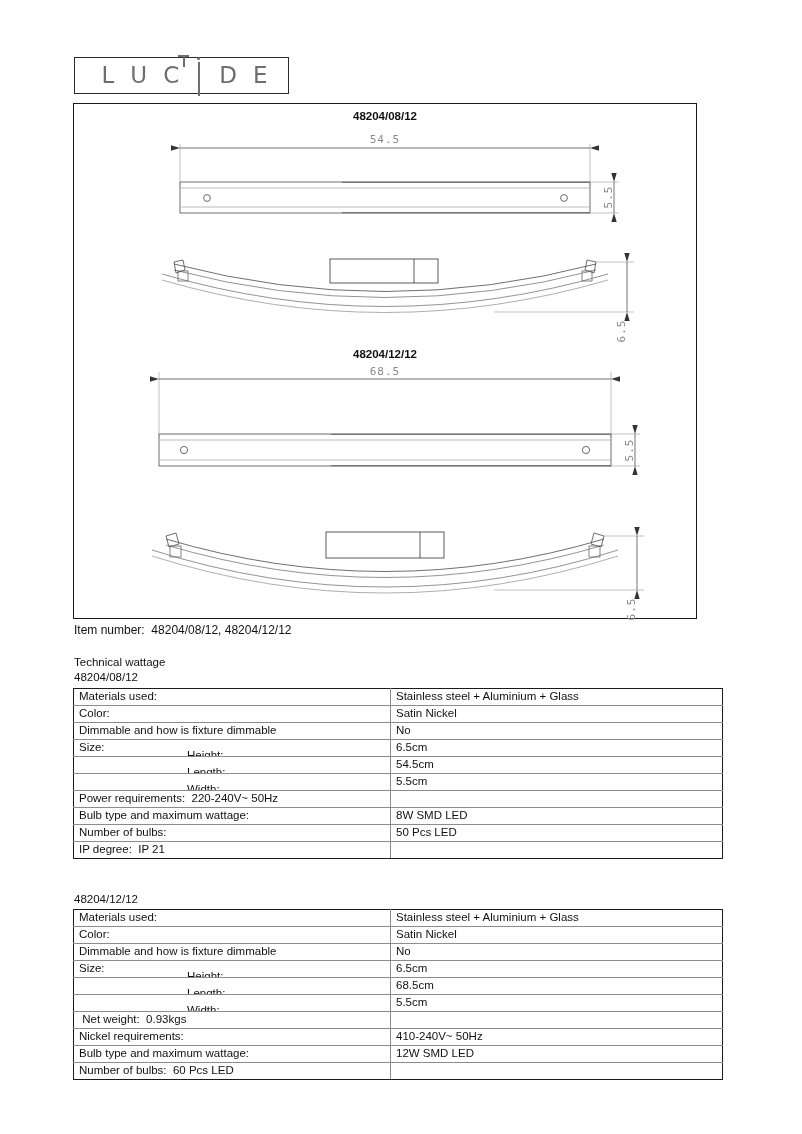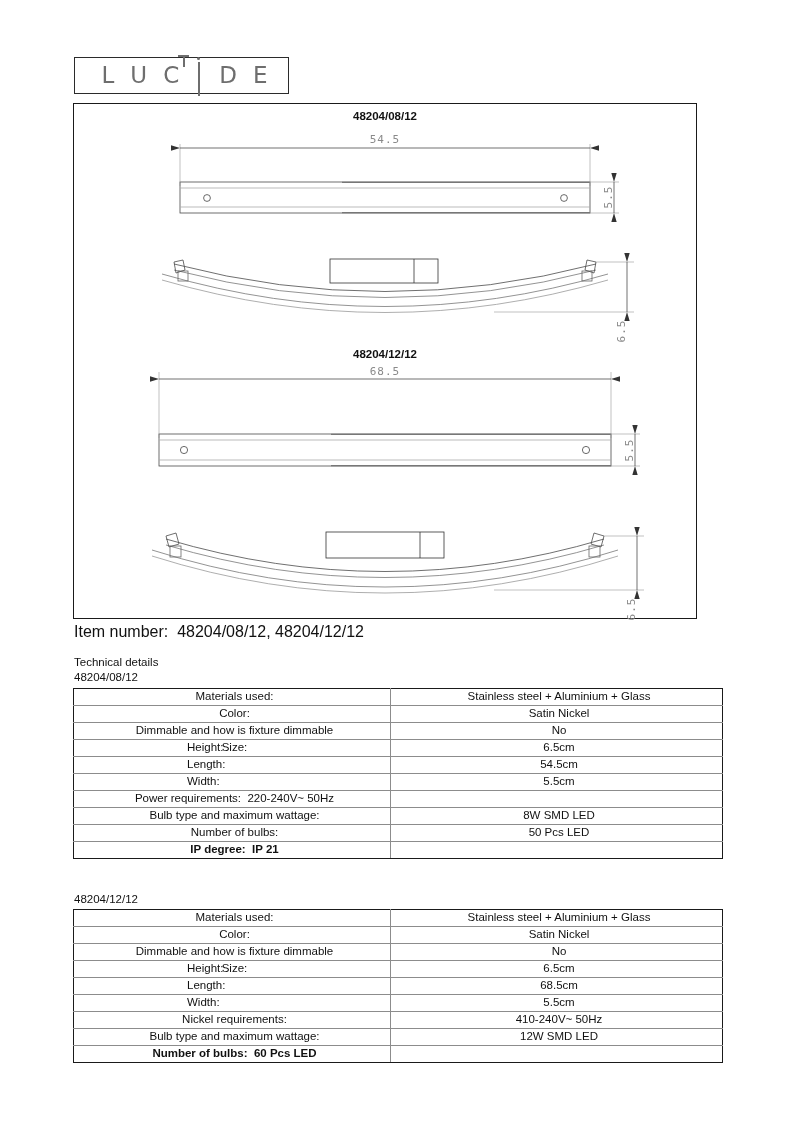--- a/index.html
+++ b/index.html
@@ -124,21 +124,21 @@
     left: 0; top: 0;
     width: 624px;
     height: 516px;
   }
 
   
   .item-number {
     position: absolute;
     left: 74px;
     top: 623px;
-    font-size: 16px;
+    font-size: 12px;
     color: #111;
     white-space: pre;
   }
   .tech-heading {
     position: absolute;
     left: 74px;
     top: 656px;
     font-size: 11.5px;
     color: #111;
   }
@@ -172,35 +172,34 @@
 
   .spec-table td {
     border: 1px solid #8c8c8c;
     padding: 1px 0 2px 5px;
     height: 15px;
     line-height: 13px;
     vertical-align: middle;
     box-sizing: border-box;
     white-space: pre;
     overflow: hidden;
-    text-align: center;
   }
   .spec-table td.key { width: 317px; }
   .spec-table td.val { width: 332px; }
 
   .spec-table tr:first-child td { border-top: 1.4px solid #1a1a1a; }
-  .spec-table tr:last-child td { border-bottom: 1.4px solid #1a1a1a; font-weight: bold; }
+  .spec-table tr:last-child td { border-bottom: 1.4px solid #1a1a1a; }
   .spec-table td.key { border-left: 1.4px solid #1a1a1a; }
   .spec-table td.val { border-right: 1.4px solid #1a1a1a; }
 
   .sub-wrap { display: block; position: relative; }
   .sub-label {
     position: absolute;
     left: 108px;
-    top: 0;
+    top: 8px;
   }
 </style>
 </head>
 <body>
 
 <div class="page">
 
   <div class="logo-wrap">
     <div class="logo-box"></div>
     <div class="logo-letters">
@@ -332,21 +331,21 @@
         <text x="538" y="93" text-anchor="middle" transform="rotate(-90 538 93)" id="t-wid-08">5.5</text>
         <text x="559" y="346" text-anchor="middle" transform="rotate(-90 559 346)" id="t-wid-12">5.5</text>
         <text x="551" y="227" text-anchor="middle" transform="rotate(-90 551 227)" id="t-hgt-08">6.5</text>
         <text x="561" y="505" text-anchor="middle" transform="rotate(-90 561 505)" id="t-hgt-12">6.5</text>
       </g>
     </svg>
   </div>
 
   <div class="item-number">Item number:  48204/08/12, 48204/12/12</div>
 
-  <div class="tech-heading">Technical details</div>
+  <div class="tech-heading">Technical wattage</div>
 
   <div class="model-label-1">48204/08/12</div>
 
   <div class="model-label-2">48204/12/12</div>
 
   <table class="spec-table" id="spec-table-1">
     <tbody id="spec-body-1">
         <tr>
           <td class="key">Materials used:</td>
           <td class="val">Stainless steel + Aluminium + Glass</td>
@@ -410,20 +409,24 @@
         </tr>
         <tr>
           <td class="key"><span class="sub-wrap">&nbsp;<span class="sub-label">Length:</span></span></td>
           <td class="val">68.5cm</td>
         </tr>
         <tr>
           <td class="key"><span class="sub-wrap">&nbsp;<span class="sub-label">Width:</span></span></td>
           <td class="val">5.5cm</td>
         </tr>
         <tr>
+          <td class="key"> Net weight:  0.93kgs</td>
+          <td class="val">&nbsp;</td>
+        </tr>
+        <tr>
           <td class="key">Nickel requirements:</td>
           <td class="val">410-240V~ 50Hz</td>
         </tr>
         <tr>
           <td class="key">Bulb type and maximum wattage:</td>
           <td class="val">12W SMD LED</td>
         </tr>
         <tr>
           <td class="key">Number of bulbs:  60 Pcs LED</td>
           <td class="val">&nbsp;</td>

